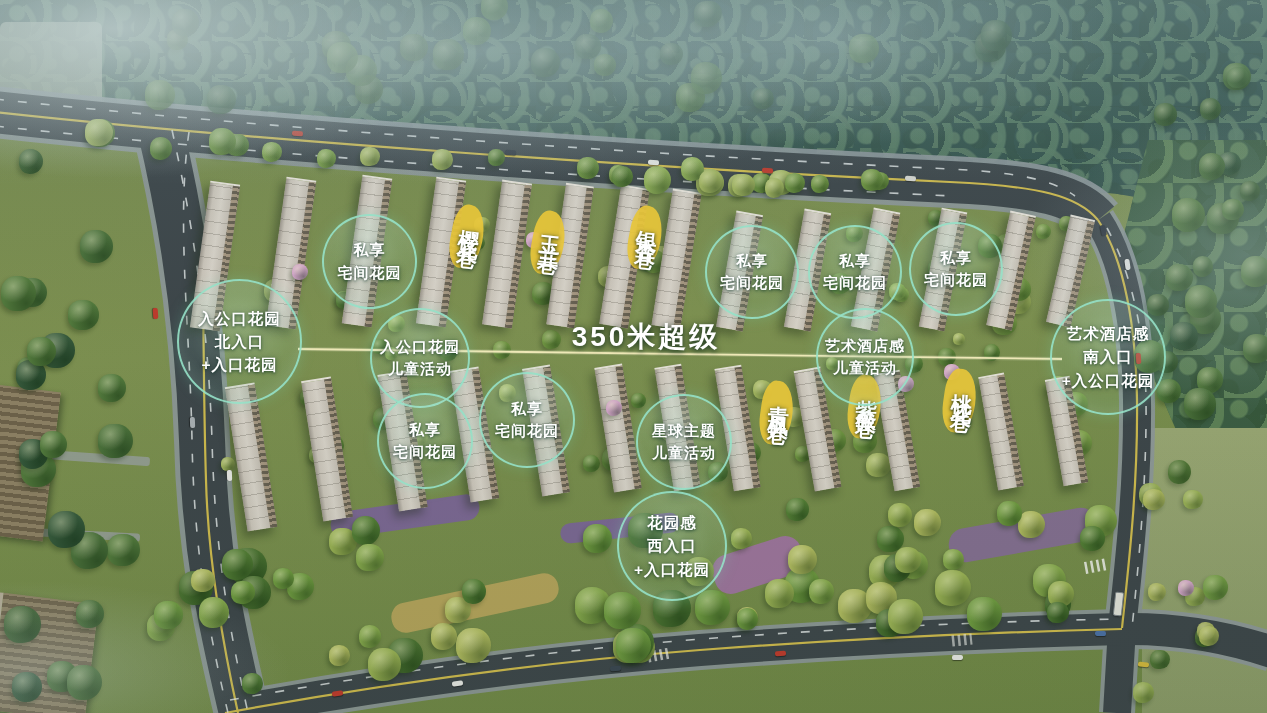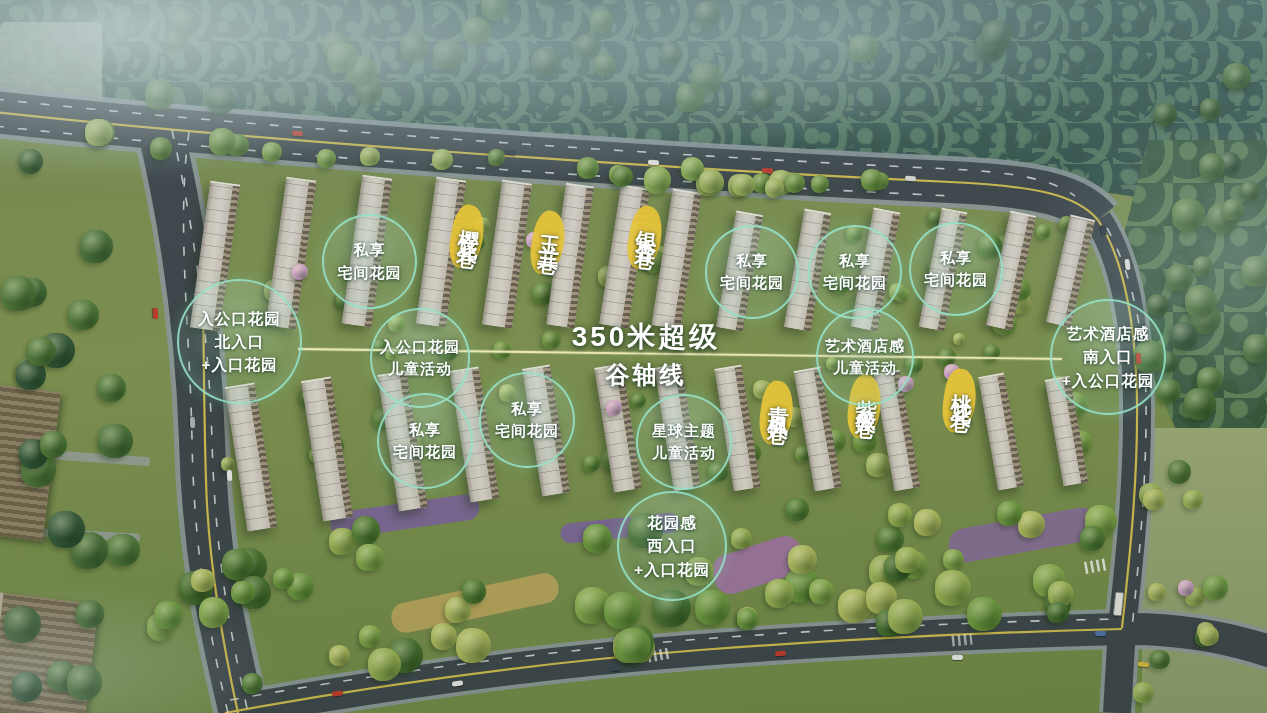--- a/index.html
+++ b/index.html
@@ -157,21 +157,20 @@
   <div class="grade"></div>
   <div class="mist"></div>
 
   <svg class="overlay" width="1267" height="713" viewBox="0 0 1267 713">
     <line x1="298" y1="349" x2="1062" y2="359" stroke="#f2e9b4" stroke-width="1.8" opacity=".95"></line>
     <line x1="298" y1="349" x2="1062" y2="359" stroke="#fffbe0" stroke-width="4" opacity=".18"></line>
   </svg>
 
   <div class="axis-label">
     <div class="l1">350米超级</div>
-    <div class="l2">谷轴线</div>
   </div>
 
   <div class="lane" style="left:456px;top:213px;transform:rotate(6deg);"><i></i><span>樱花巷</span></div>
   <div class="lane" style="left:537px;top:219px;transform:rotate(6deg);"><i></i><span>玉兰巷</span></div>
   <div class="lane" style="left:634px;top:214px;transform:rotate(6deg);"><i></i><span>银杏巷</span></div>
   <div class="lane" style="left:765px;top:389px;transform:rotate(3deg);"><i></i><span>青枫巷</span></div>
   <div class="lane" style="left:853px;top:383px;transform:rotate(3deg);"><i></i><span>紫薇巷</span></div>
   <div class="lane" style="left:948px;top:377px;transform:rotate(3deg);"><i></i><span>桃花巷</span></div>
 
   <div class="badge lg" style="left:177px;top:279px;width:125px;height:125px;">

